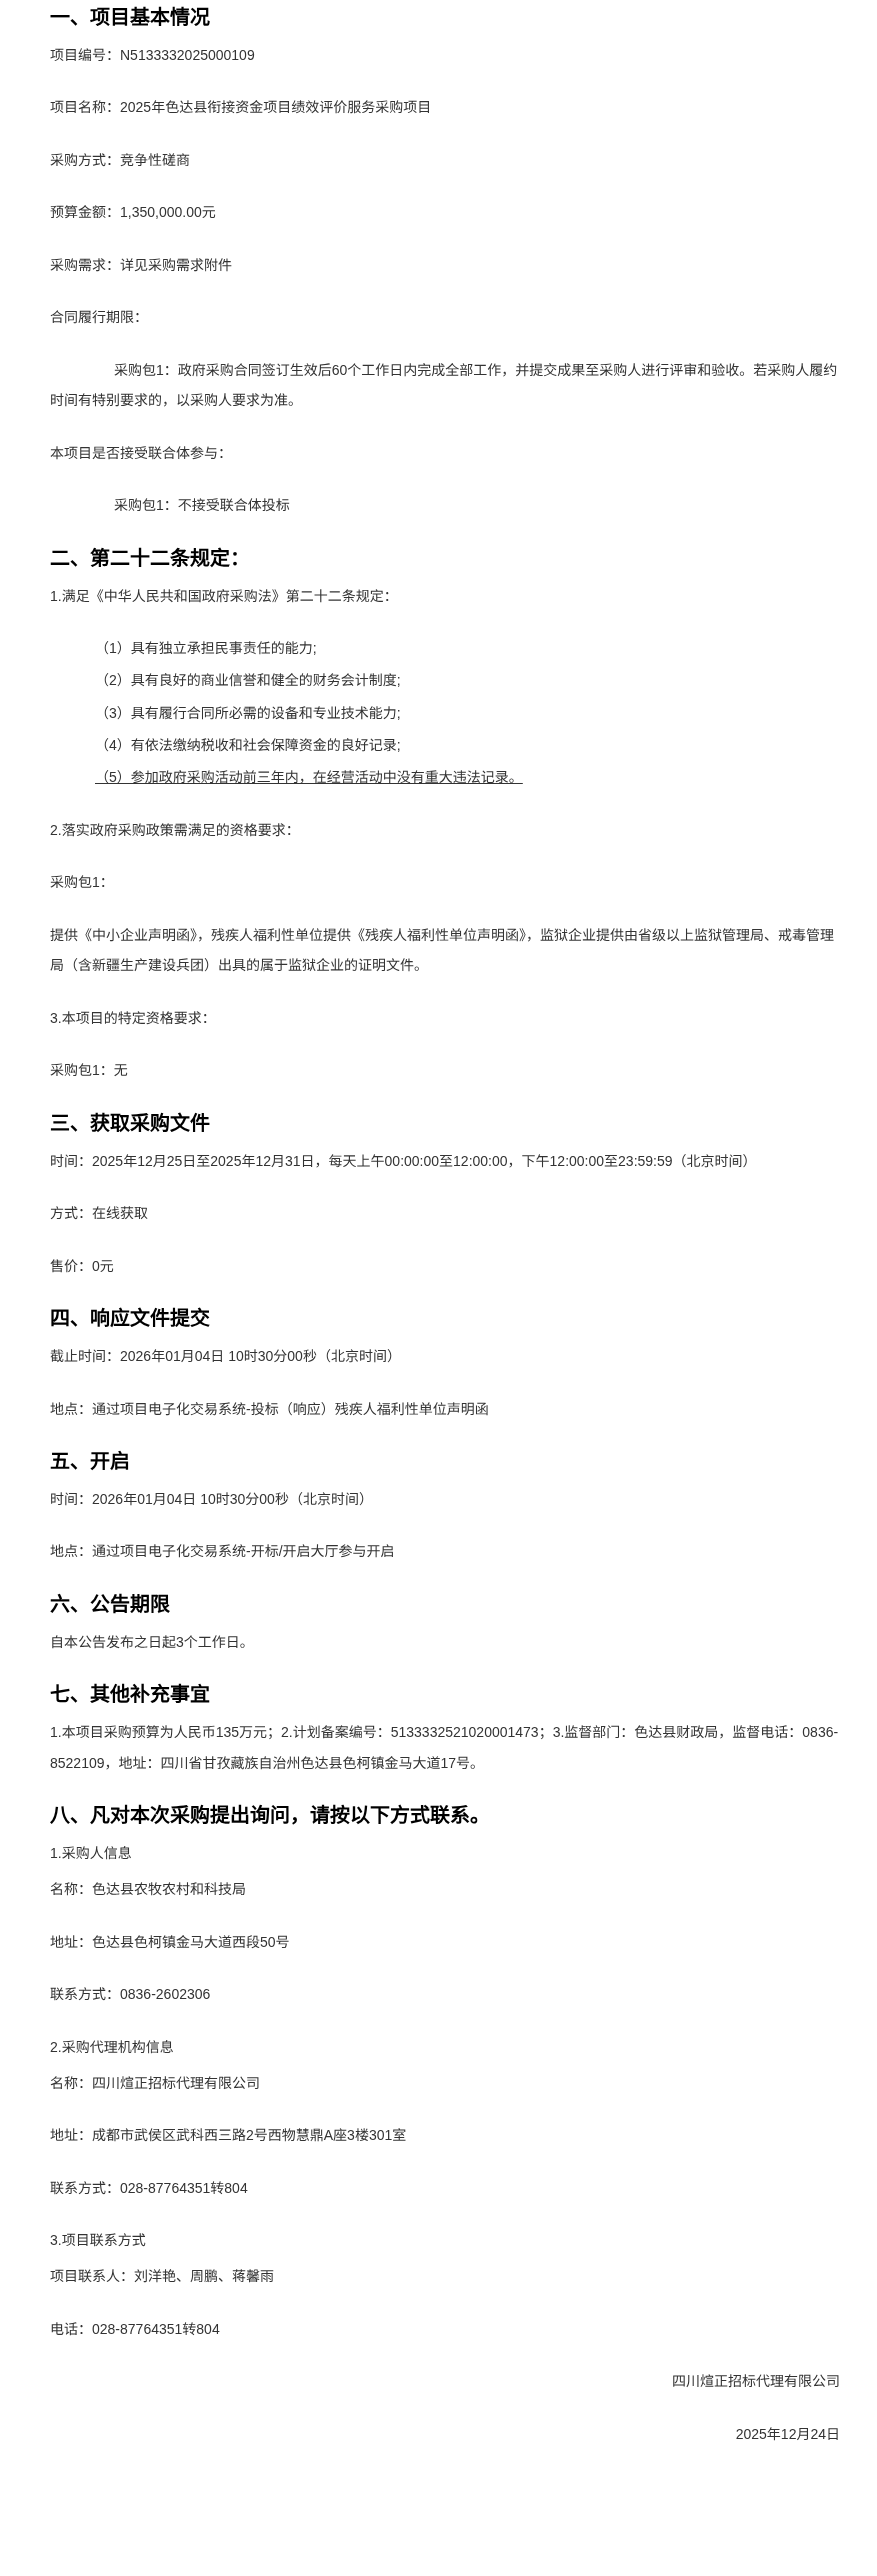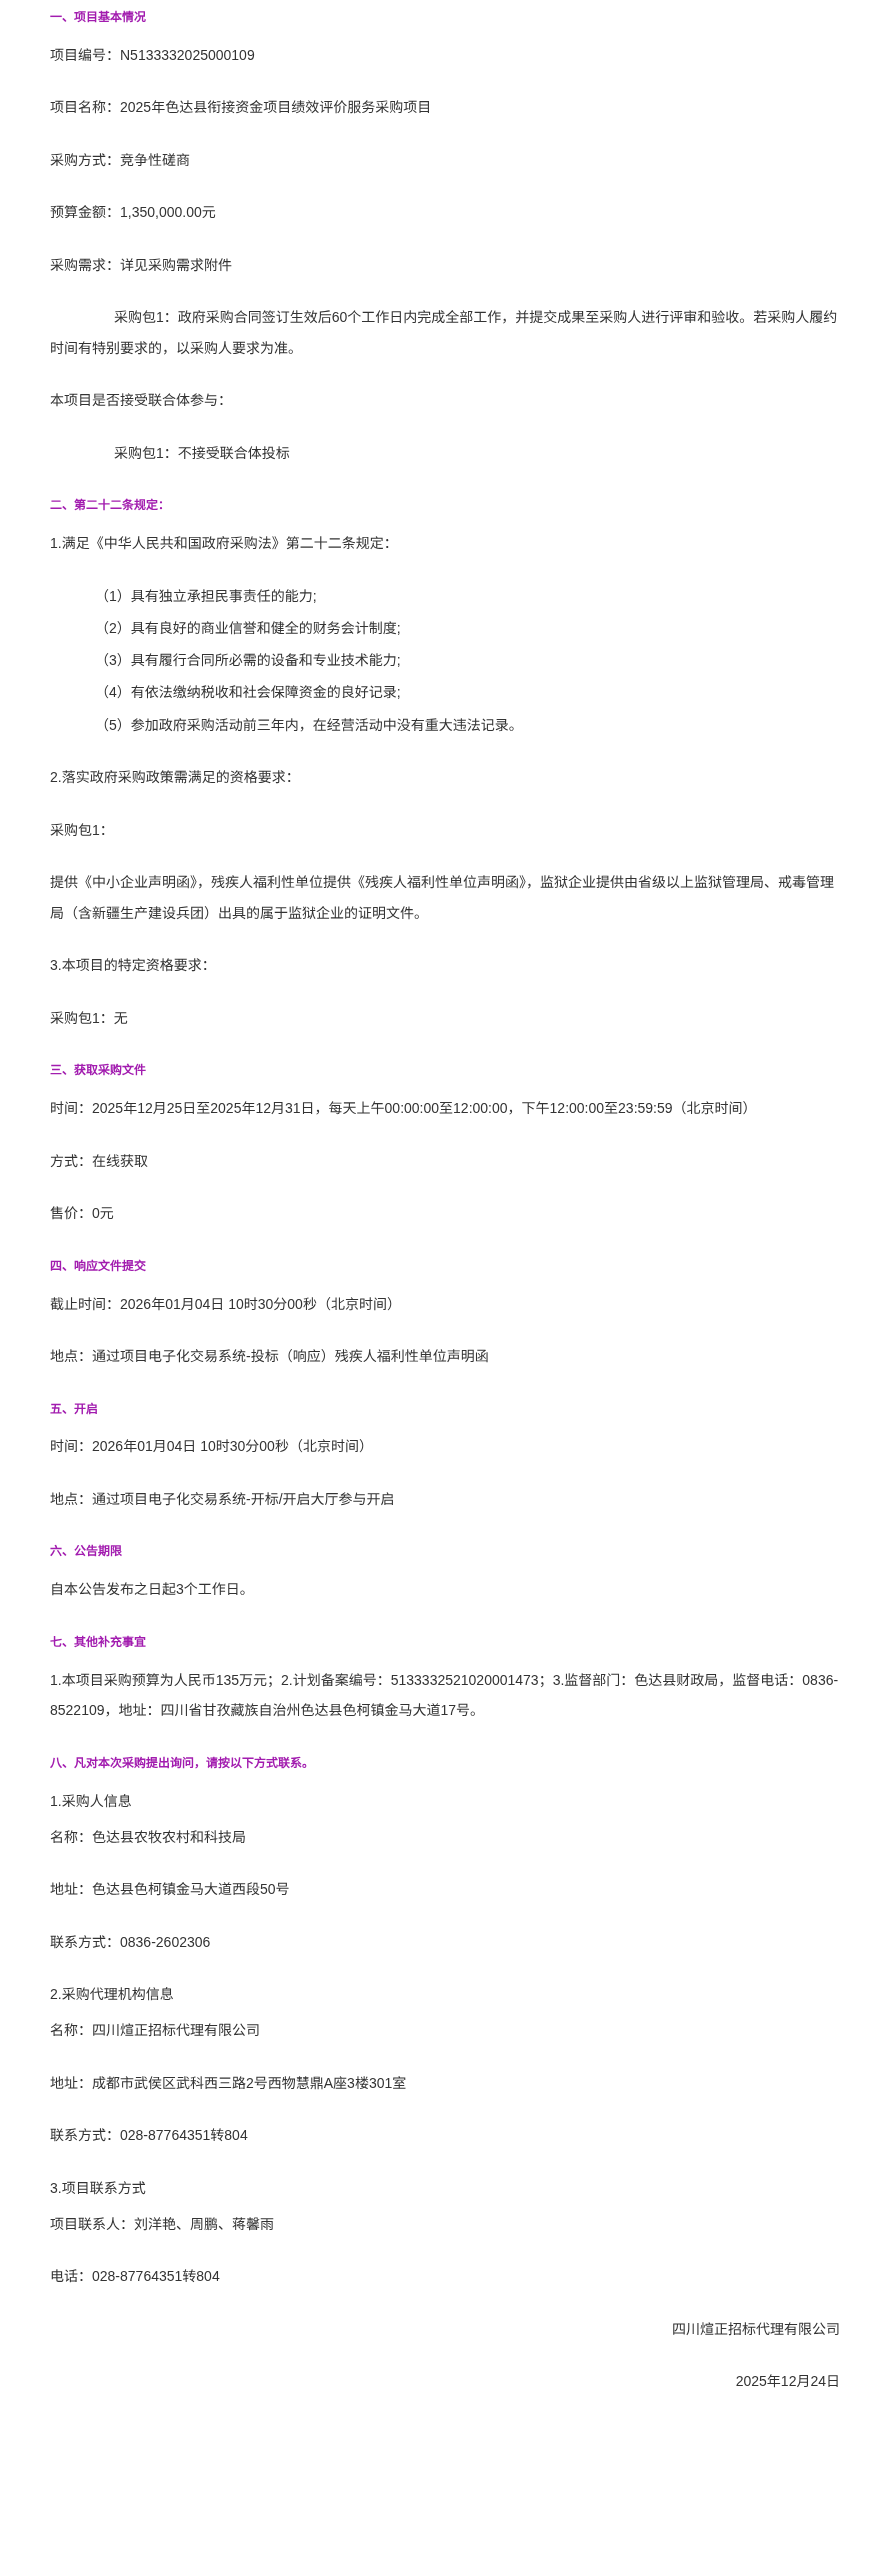--- a/index.html
+++ b/index.html
@@ -8,42 +8,43 @@
     width: 877px;
     box-sizing: border-box;
     padding: 1.8px 37px 37px 50px;
     color: #333333;
     font-size: 14px;
     line-height: 30.5px;
     word-break: break-all;
   }
   .doc .h {
     font-weight: bold;
-    color: #a21caf;
-    font-size: 12px;
+    color: #000000;
+    font-size: 20px;
     line-height: 30.5px;
     margin: 0 0 7.4px 0;
   }
   .doc .p      { margin: 0 0 22px 0; }
   .doc .pkg    { margin: 0 0 22px 0; text-indent: 64px; }
   .doc .li     { margin: 0 0 1.8px 0;  padding-left: 45px; }
-  .doc .li-last{ margin: 0 0 22px 0; padding-left: 45px; }
+  .doc .li-last{ margin: 0 0 22px 0; padding-left: 45px; text-decoration: underline; }
   .doc .sub    { margin: 0 0 5.5px 0; }
   .doc .right  { margin: 0 0 22px 0; text-align: right; }
 </style>
 </head>
 <body>
 
 <main class="doc">
     <h3 class="h">一、项目基本情况</h3>
     <p class="p">项目编号：N5133332025000109</p>
     <p class="p">项目名称：2025年色达县衔接资金项目绩效评价服务采购项目</p>
     <p class="p">采购方式：竞争性磋商</p>
     <p class="p">预算金额：1,350,000.00元</p>
     <p class="p">采购需求：详见采购需求附件</p>
+    <p class="p">合同履行期限：</p>
     <p class="pkg">采购包1：政府采购合同签订生效后60个工作日内完成全部工作，并提交成果至采购人进行评审和验收。若采购人履约时间有特别要求的，以采购人要求为准。</p>
     <p class="p">本项目是否接受联合体参与：</p>
     <p class="pkg">采购包1：不接受联合体投标</p>
     <h3 class="h">二、第二十二条规定：</h3>
     <p class="p">1.满足《中华人民共和国政府采购法》第二十二条规定：</p>
     <p class="li">（1）具有独立承担民事责任的能力;</p>
     <p class="li">（2）具有良好的商业信誉和健全的财务会计制度;</p>
     <p class="li">（3）具有履行合同所必需的设备和专业技术能力;</p>
     <p class="li">（4）有依法缴纳税收和社会保障资金的良好记录;</p>
     <p class="li-last">（5）参加政府采购活动前三年内，在经营活动中没有重大违法记录。</p>

